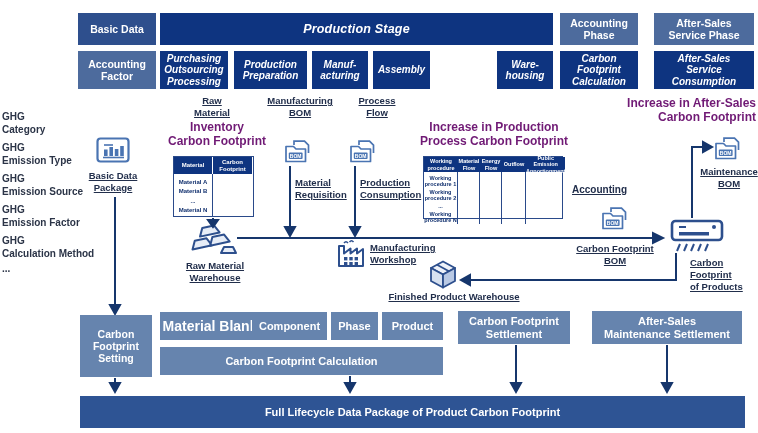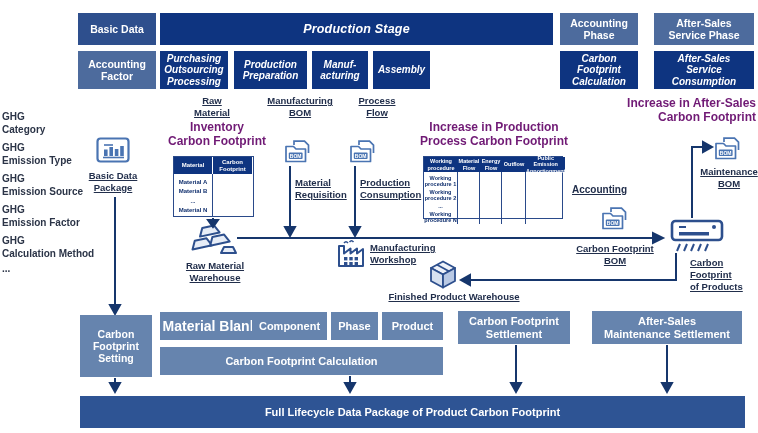--- a/index.html
+++ b/index.html
@@ -60,20 +60,22 @@
   <div class="box slate" style="left:78px;top:51px;width:78px;height:38px;font-size:10.5px">Accounting
 Factor</div>
   <div class="box dark" style="left:160px;top:51px;width:68px;height:38px">Purchasing
 Outsourcing
 Processing</div>
   <div class="box dark" style="left:234px;top:51px;width:73px;height:38px">Production
 Preparation</div>
   <div class="box dark" style="left:312px;top:51px;width:56px;height:38px">Manuf-
 acturing</div>
   <div class="box dark" style="left:373px;top:51px;width:57px;height:38px">Assembly</div>
+  <div class="box dark" style="left:497px;top:51px;width:56px;height:38px">Ware-
+housing</div>
   <div class="box dark" style="left:560px;top:51px;width:78px;height:38px">Carbon
 Footprint
 Calculation</div>
   <div class="box dark" style="left:654px;top:51px;width:100px;height:38px">After-Sales
 Service
 Consumption</div>
 
   <div class="lbl" style="left:184px;top:95px;width:56px">Raw
 Material</div>
   <div class="lbl" style="left:258px;top:95px;width:84px">Manufacturing

